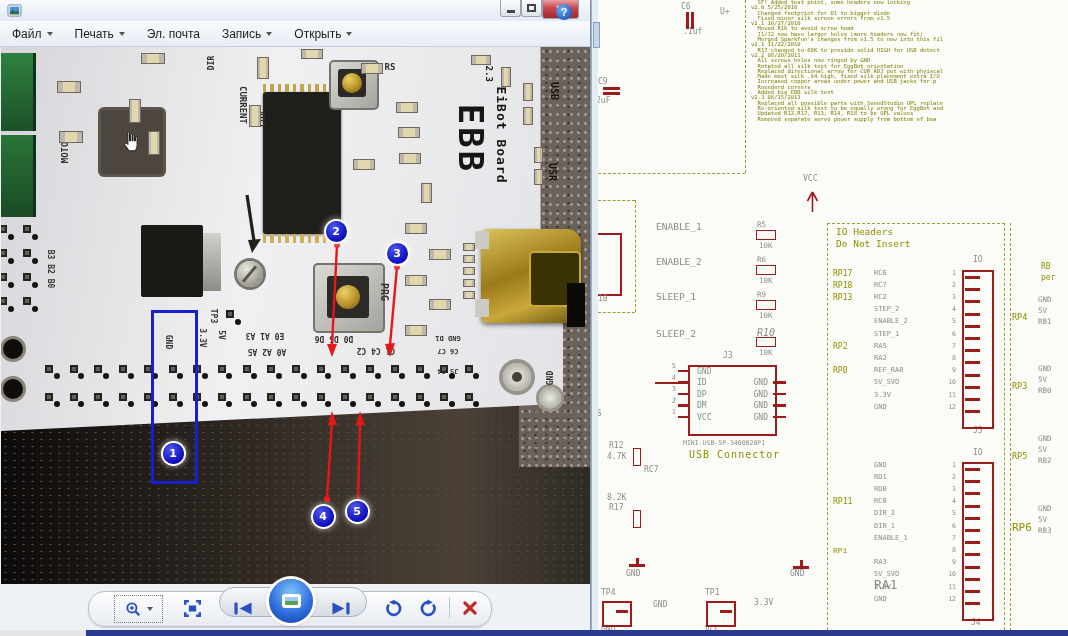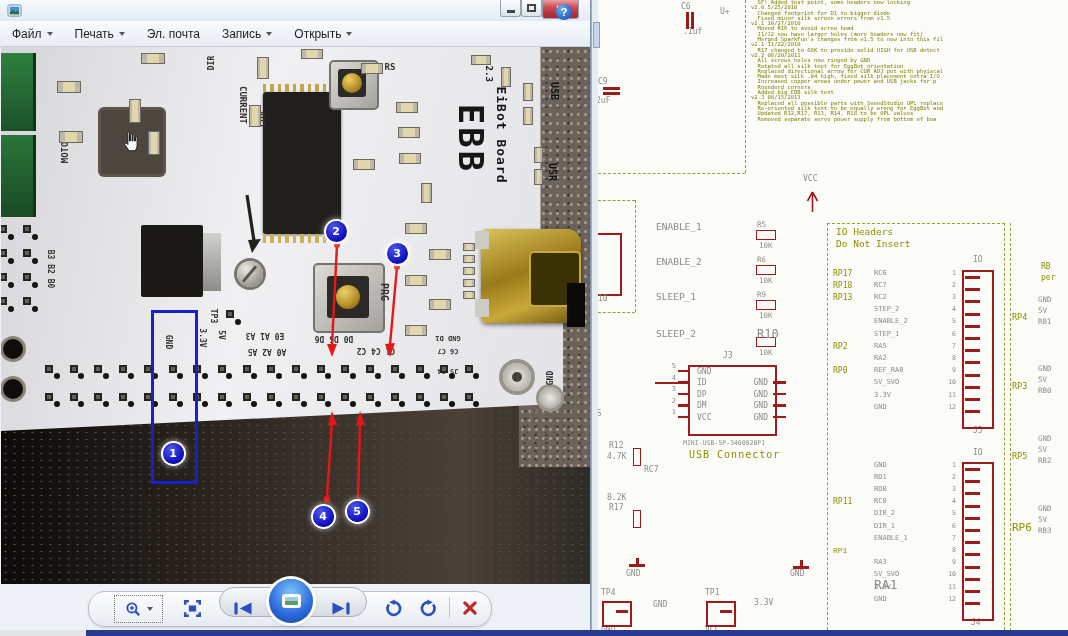--- a/index.html
+++ b/index.html
@@ -187,21 +187,21 @@
         <div class="wire" style="left: 776px; top: 304.25px; width: 37px; height: auto; position: absolute;"></div>
         <div class="pbox2" style="left: 756px; top: 300px; width: 18px; height: 8px; position: absolute;"></div>
         <div class="slab" style="left: 656px; top: 291px; width: auto; height: auto; font-size: 9.5px; position: absolute;">SLEEP_1</div>
         <div class="slab" style="left: 757px; top: 290px; width: auto; height: auto; font-size: 7.5px; position: absolute;">R9</div>
         <div class="slab" style="left: 759px; top: 311px; width: auto; height: auto; font-size: 7.5px; position: absolute;">10K</div>
         <div class="jdot" style="left: 809.5px; top: 302px; width: auto; height: auto; position: absolute;"></div>
         <div class="wire" style="left: 652px; top: 341.25px; width: 104px; height: auto; position: absolute;"></div>
         <div class="wire" style="left: 776px; top: 341.25px; width: 37px; height: auto; position: absolute;"></div>
         <div class="pbox2" style="left: 756px; top: 337px; width: 18px; height: 8px; position: absolute;"></div>
         <div class="slab" style="left: 656px; top: 328px; width: auto; height: auto; font-size: 9.5px; position: absolute;">SLEEP_2</div>
-        <div class="slab" style="left: 757px; top: 327px; width: auto; height: auto; font-size: 12px; position: absolute;">R10</div>
+        <div class="slab" style="left: 757px; top: 327px; width: auto; height: auto; font-size: 10px; position: absolute; font-style: italic;">R10</div>
         <div class="slab" style="left: 759px; top: 348px; width: auto; height: auto; font-size: 7.5px; position: absolute;">10K</div>
         <div class="pbox" style="left: 688px; top: 365px; width: 85px; height: 67px; position: absolute;"></div>
         <div class="rbar" style="left: 678px; top: 369.75px; width: 10px; height: 2.5px; position: absolute;"></div>
         <div class="slab" style="left: 662px; top: 362px; width: 14px; height: auto; text-align: right; font-size: 7px; position: absolute;">5</div>
         <div class="slab" style="left: 697px; top: 366.5px; width: auto; height: auto; font-size: 8px; position: absolute;">GND</div>
         <div class="rbar" style="left: 678px; top: 381.25px; width: 10px; height: 2.5px; position: absolute;"></div>
         <div class="slab" style="left: 662px; top: 373.5px; width: 14px; height: auto; text-align: right; font-size: 7px; position: absolute;">4</div>
         <div class="slab" style="left: 697px; top: 378px; width: auto; height: auto; font-size: 8px; position: absolute;">ID</div>
         <div class="rbar" style="left: 678px; top: 392.75px; width: 10px; height: 2.5px; position: absolute;"></div>
         <div class="slab" style="left: 662px; top: 385px; width: 14px; height: auto; text-align: right; font-size: 7px; position: absolute;">3</div>

